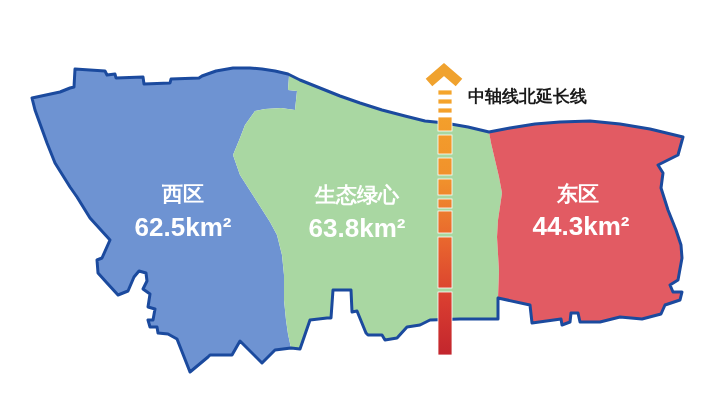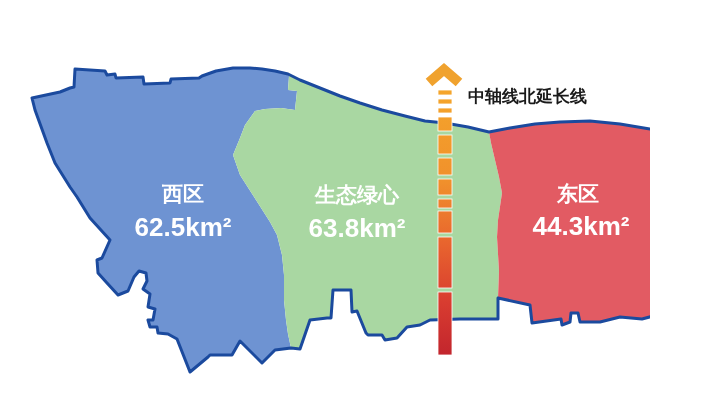--- a/index.html
+++ b/index.html
@@ -1,16 +1,16 @@
 <!DOCTYPE html>
 <html><head>
 <meta charset="utf-8">
 <style>
   html,body{margin:0;padding:0;background:#ffffff;}
-  .stage{width:650px;height:407px;position:relative;background:#ffffff;overflow:hidden;}
+  .stage{width:718px;height:407px;position:relative;background:#ffffff;overflow:hidden;}
   svg{display:block;}
   text{font-family:"Liberation Sans","DejaVu Sans",sans-serif;font-weight:bold;}
   .region-name{font-size:21px;fill:#ffffff;text-anchor:middle;}
   .region-area{font-size:26px;fill:#ffffff;text-anchor:middle;}
   .axis-label{font-size:17px;fill:#1a1a1a;text-anchor:start;}
   .axis-dash{stroke:#ffffff;stroke-width:0.8;}
   .outer-border{fill:none;stroke-width:3;stroke-linejoin:round;stroke-linecap:round;}
 </style>
 </head>
 <body>

